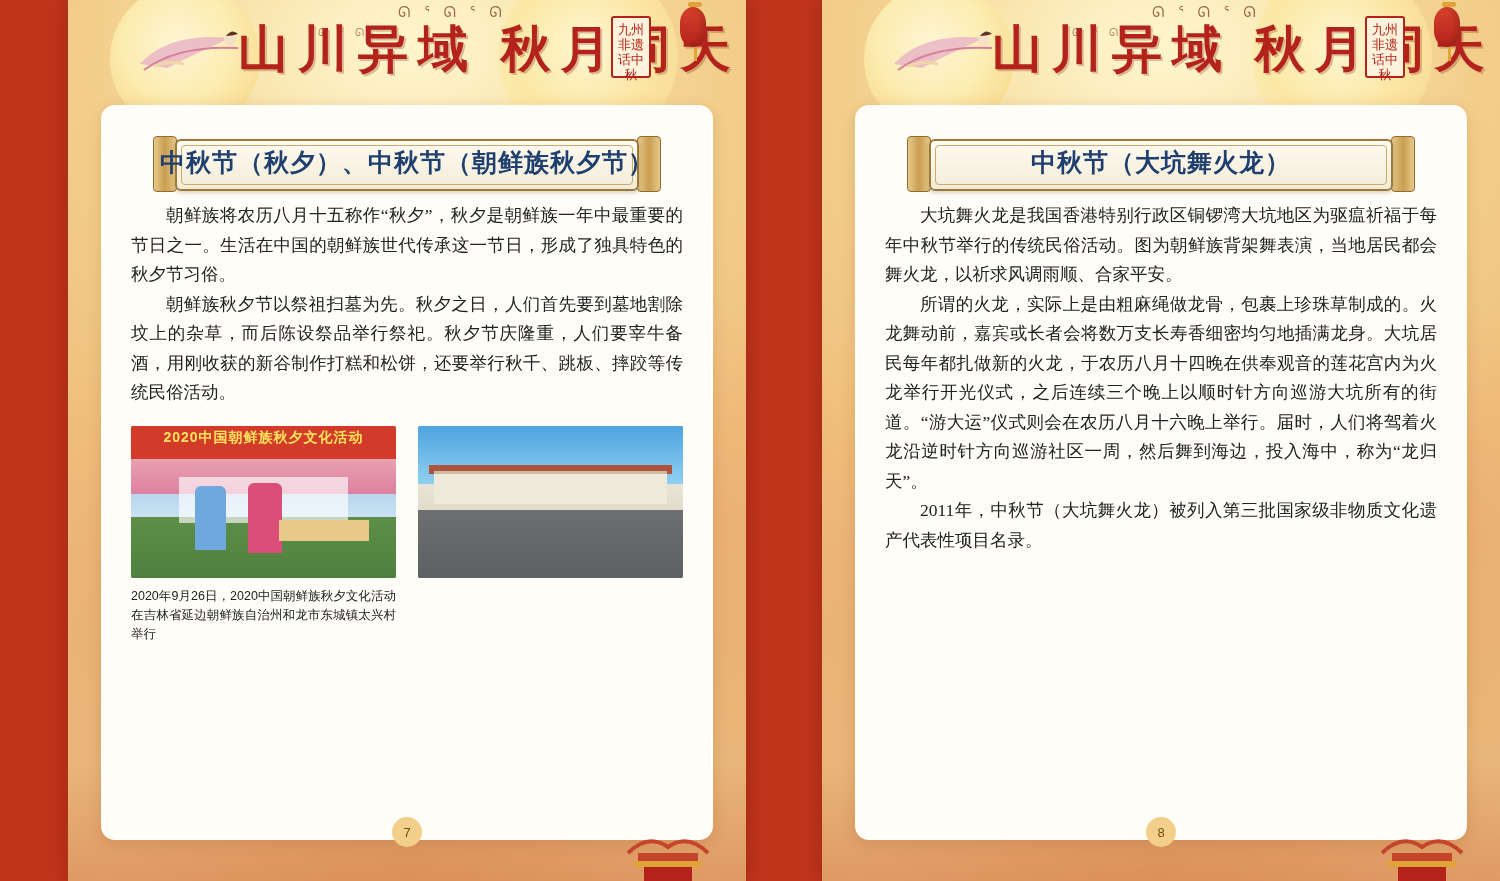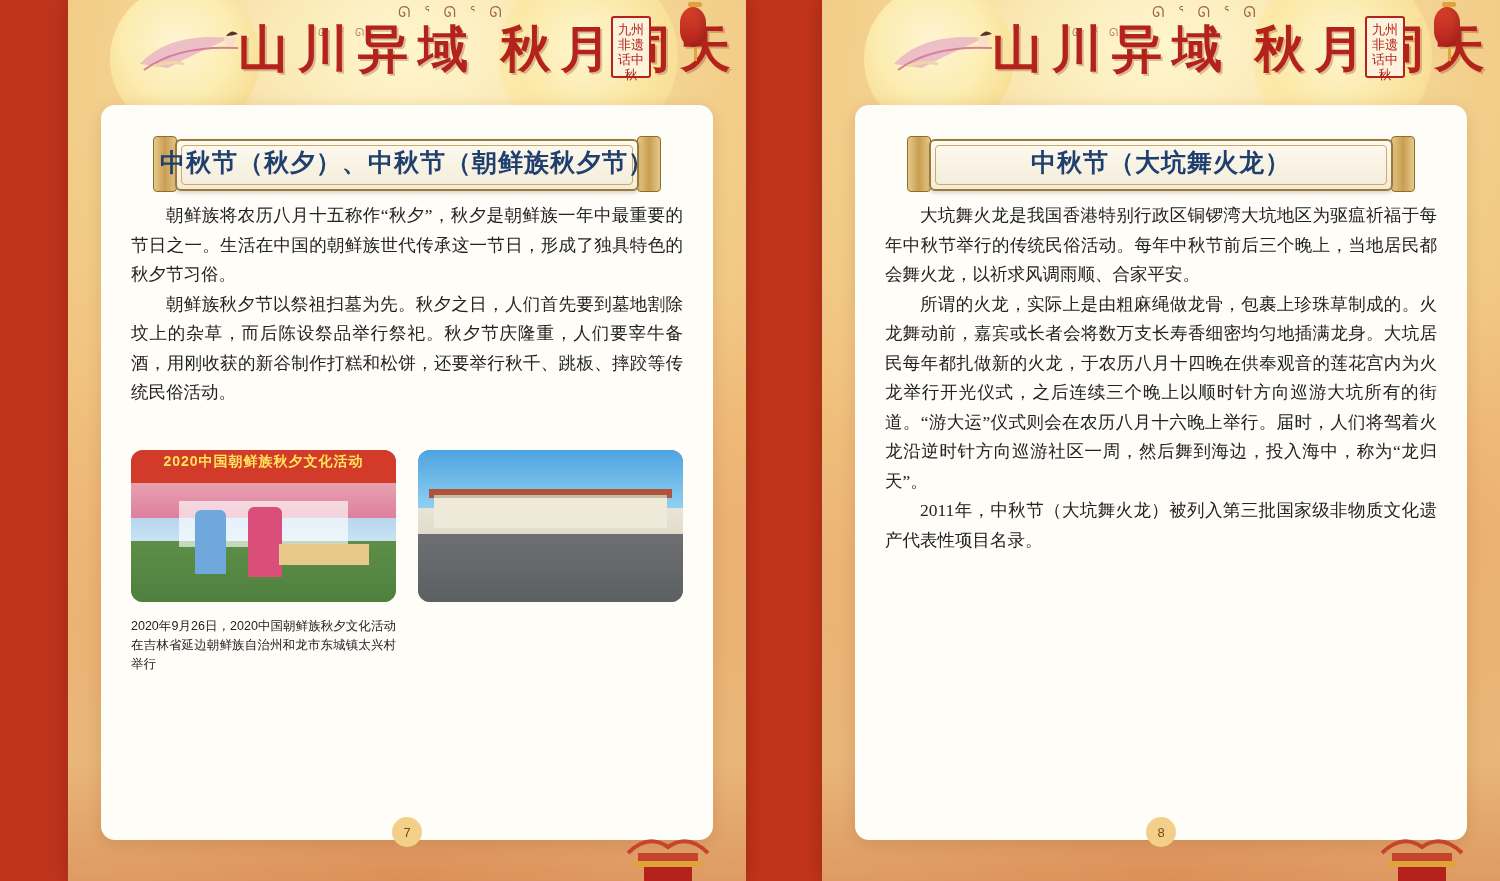--- a/index.html
+++ b/index.html
@@ -122,26 +122,25 @@
     margin-top:14px;font-size:17.5px;line-height:29.5px;color:#222;
     text-align:justify;
   }
   .body-text p{margin:0 0 0 0;text-indent:2em;}
 
   .figures{
     display:flex;gap:22px;margin-top:18px;
   }
   .figure{flex:1;}
   .figure .ph{
-    width:100%;height:152px;border-radius:12px;overflow:hidden;position:relative;
+    width:100%;height:152px;border-radius:2px;overflow:hidden;position:relative;
     background:#888;
-    margin-top:24px;
   }
   .figure .cap{
-    margin-top:15px;font-size:12.5px;line-height:19px;color:#222;text-align:justify;
+    margin-top:9px;font-size:12.5px;line-height:19px;color:#222;text-align:justify;
     font-family:"Liberation Sans", sans-serif;
   }
   .figures.center .cap{text-align:center;}
 
   .page-num{
     position:absolute;left:50%;transform:translateX(-50%);
     bottom:34px;width:30px;height:30px;border-radius:50%;
     background:#f3d08a;color:#7a4a15;font-size:13px;
     display:flex;align-items:center;justify-content:center;
     font-family:"Liberation Sans", sans-serif;
@@ -275,21 +274,21 @@
 
     <div class="card">
       <div class="scroll-title">
         <div class="knob l"></div>
         <div class="knob r"></div>
         <div class="bar"></div>
         <div class="txt">中秋节（大坑舞火龙）</div>
       </div>
 
       <div class="body-text">
-        <p>大坑舞火龙是我国香港特别行政区铜锣湾大坑地区为驱瘟祈福于每年中秋节举行的传统民俗活动。每年中秋节前后三个晚上，当地居民都会舞火龙，以祈求风调雨顺、合家平安。</p>
+        <p>大坑舞火龙是我国香港特别行政区铜锣湾大坑地区为驱瘟祈福于每年中秋节举行的传统民俗活动。图为朝鲜族背架舞表演，当地居民都会舞火龙，以祈求风调雨顺、合家平安。</p>
         <p>所谓的火龙，实际上是由粗麻绳做龙骨，包裹上珍珠草制成的。火龙舞动前，嘉宾或长者会将数万支长寿香细密均匀地插满龙身。大坑居民每年都扎做新的火龙，于农历八月十四晚在供奉观音的莲花宫内为火龙举行开光仪式，之后连续三个晚上以顺时针方向巡游大坑所有的街道。“游大运”仪式则会在农历八月十六晚上举行。届时，人们将驾着火龙沿逆时针方向巡游社区一周，然后舞到海边，投入海中，称为“龙归天”。</p>
         <p>2011年，中秋节（大坑舞火龙）被列入第三批国家级非物质文化遗产代表性项目名录。</p>
       </div>
 
     </div>
 
     <div class="page-num">8</div>
     <svg class="footer-orn" viewBox="0 0 120 62">
       <rect x="30" y="34" width="60" height="8" fill="#c4452c"></rect>
       <rect x="26" y="42" width="68" height="6" fill="#e0a33a"></rect>

